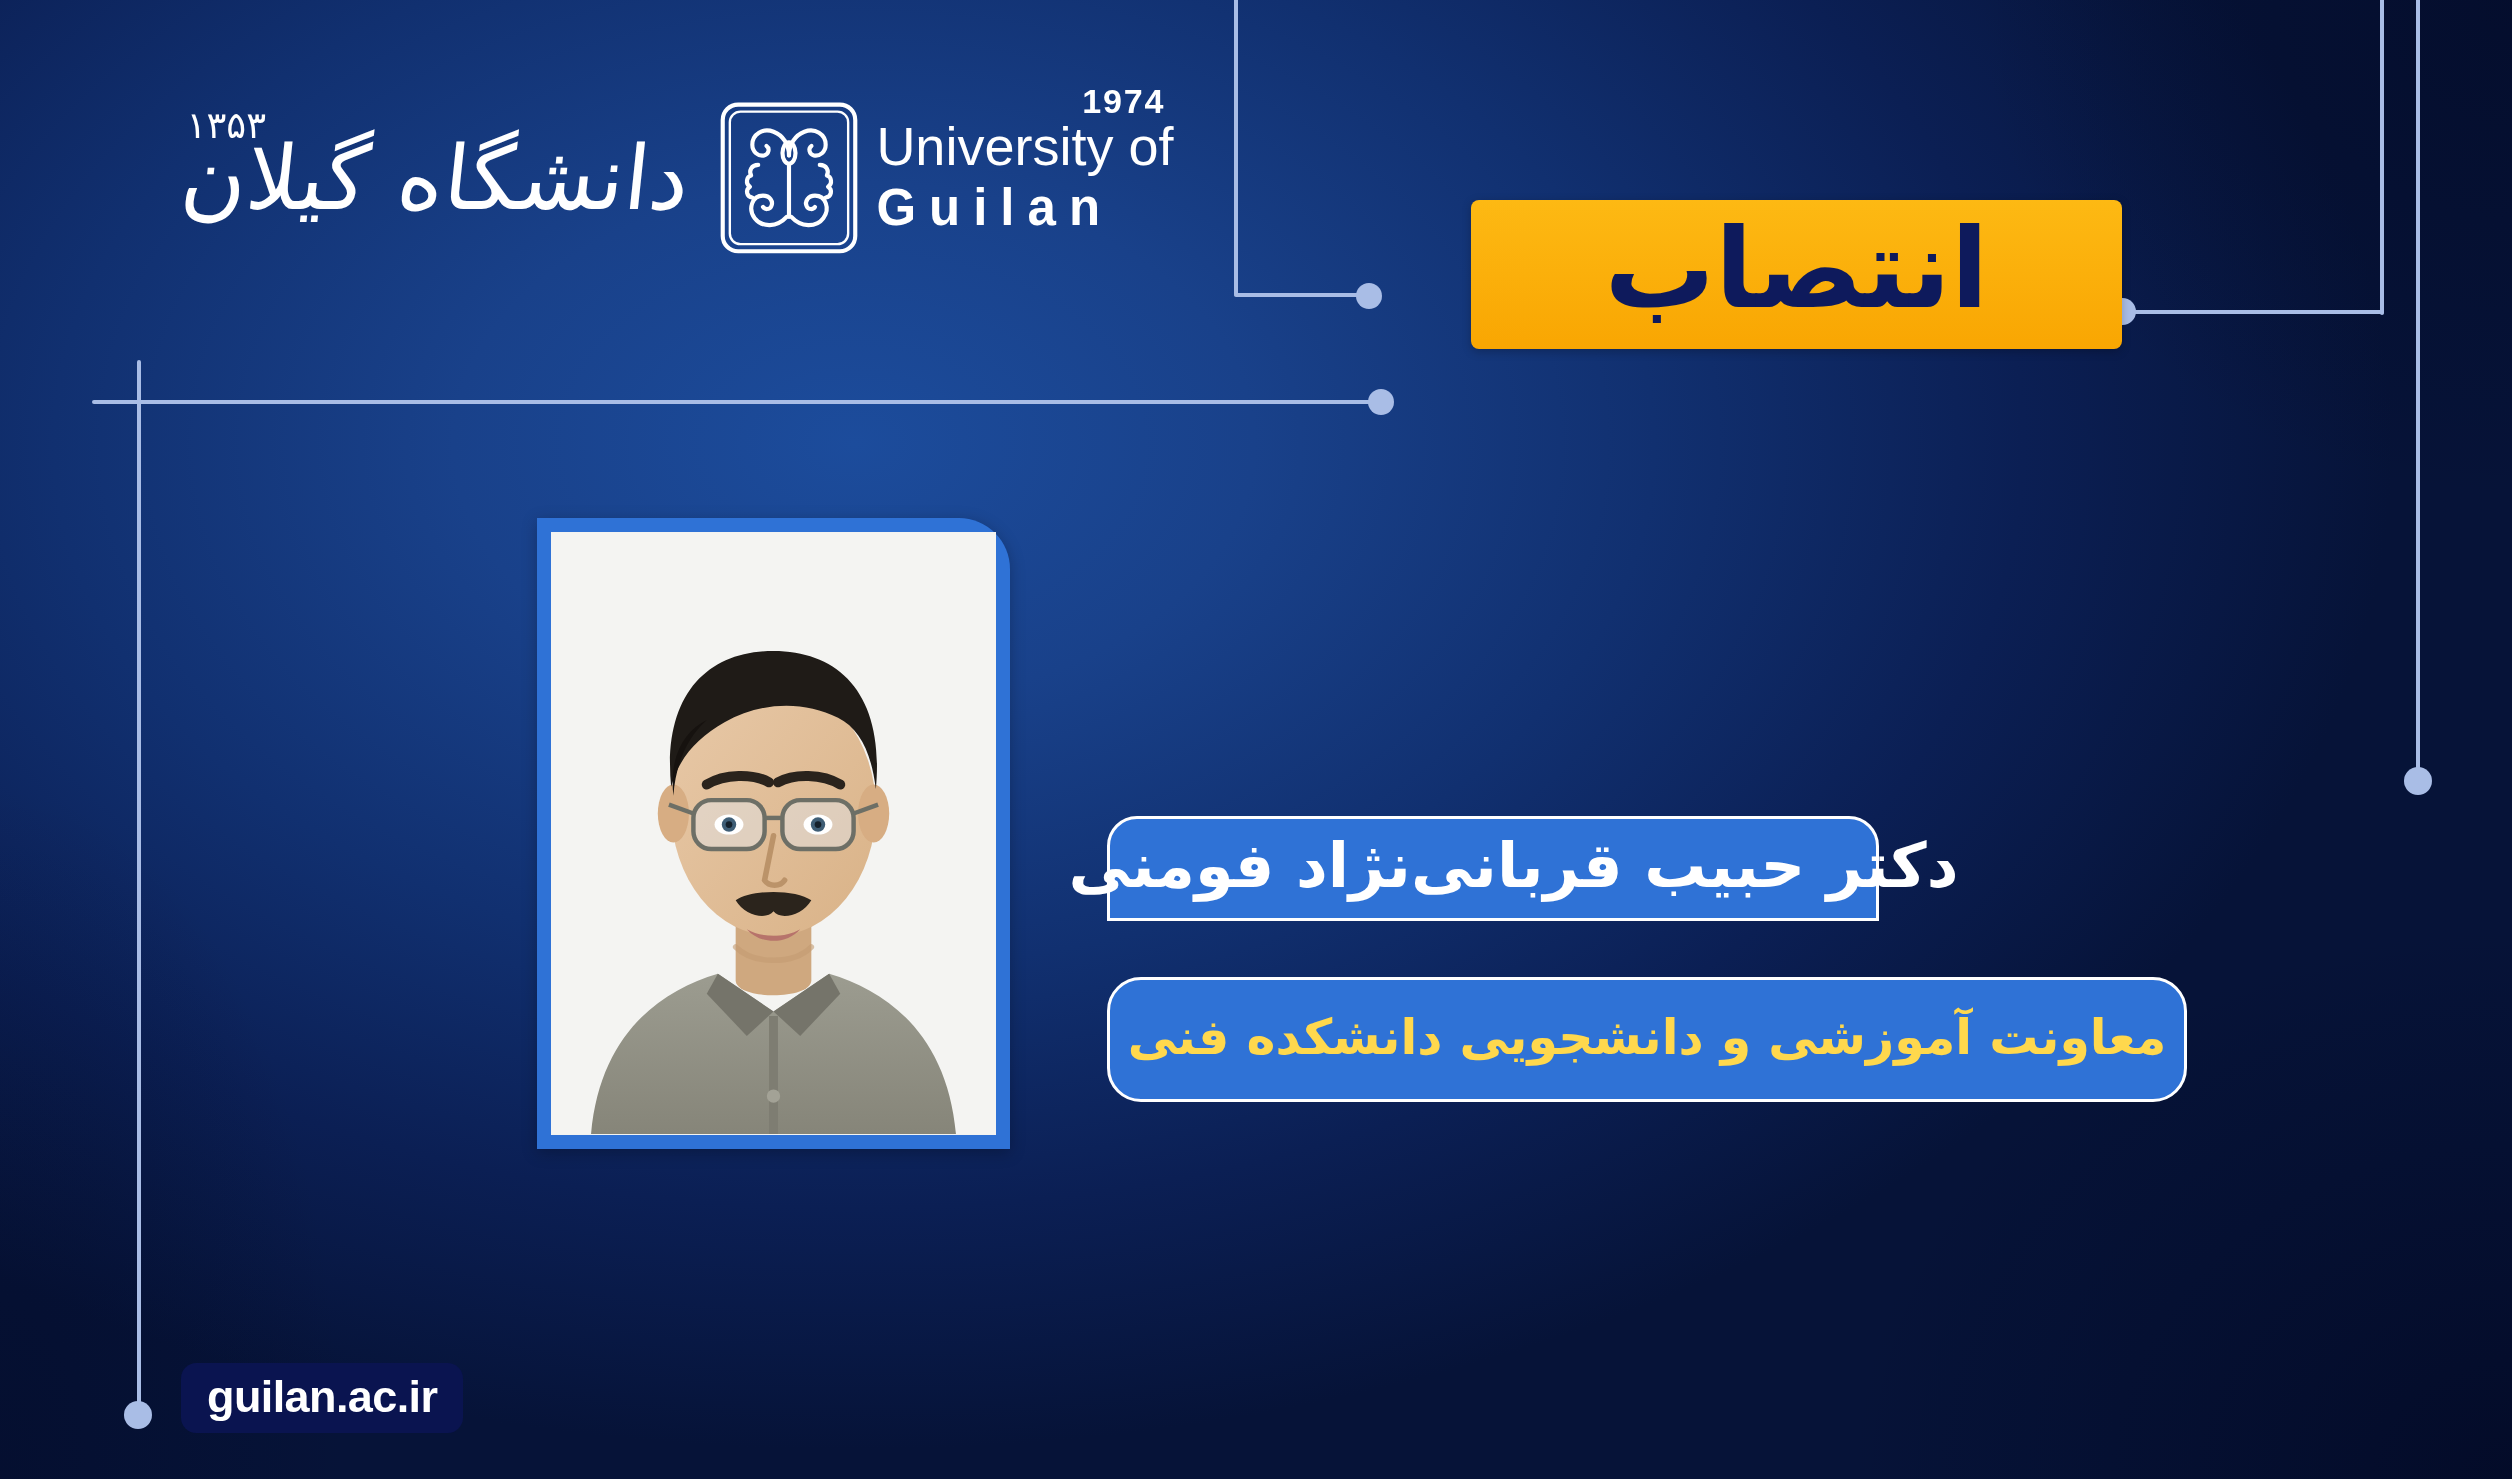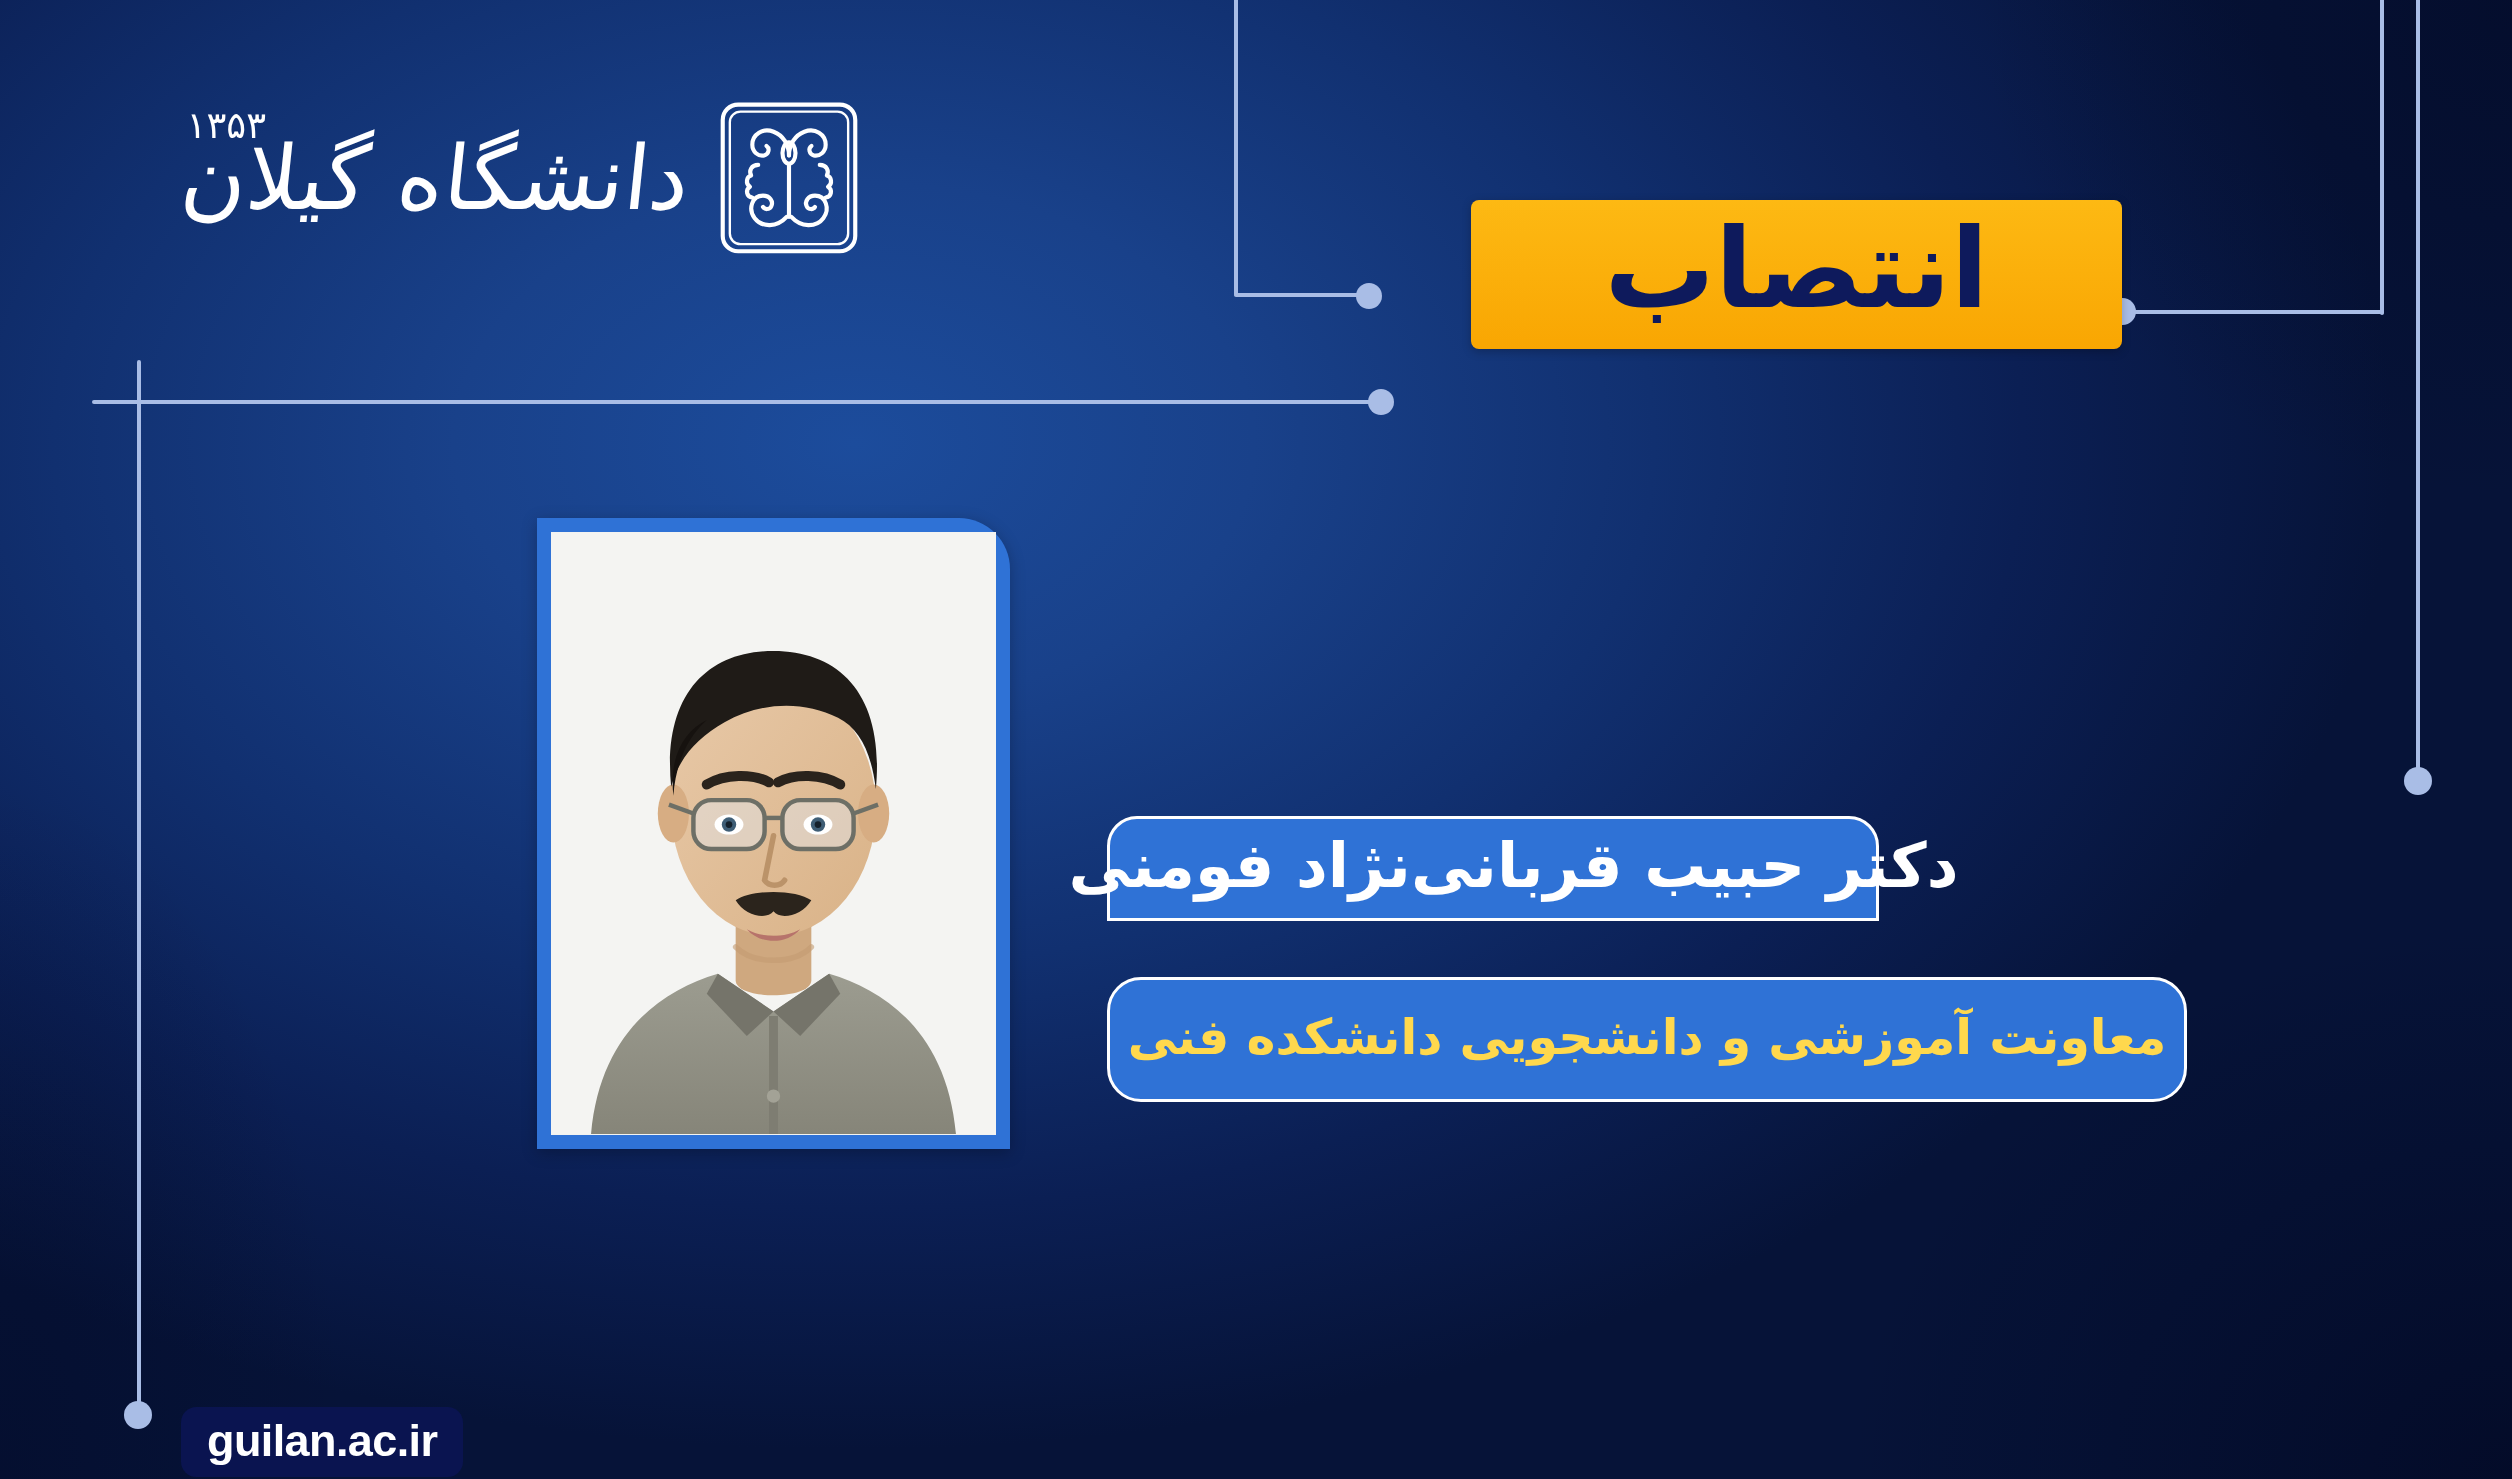--- a/index.html
+++ b/index.html
@@ -234,21 +234,21 @@
     font-weight: 700;
     line-height: 1;
     white-space: nowrap;
     transform: translateY(-2.4px);
   }
 
   
   #url-pill {
     position: absolute;
     left: 181px;
-    top: 1407px;
+    top: 1363px;
     height: 70px;
     padding: 0 26px;
     background: #0a1450;
     border-radius: 15.4px;
     z-index: 6;
     display: flex;
     align-items: center;
   }
   #url-text {
     color: #ffffff;
@@ -300,20 +300,25 @@
           <ellipse cx="120" cy="88" rx="11" ry="18"></ellipse>
           <path d="M120 106 L120 196"></path>
           <path d="M116 196 C100 214 74 214 62 198 C50 182 58 160 76 160 C88 160 94 170 90 178 C87 184 79 184 76 179"></path>
           <path d="M124 196 C140 214 166 214 178 198 C190 182 182 160 164 160 C152 160 146 170 150 178 C153 184 161 184 164 179"></path>
           <path d="M68 108 C56 108 52 118 56 126 C48 128 46 140 54 145 C46 150 48 162 58 163"></path>
           <path d="M172 108 C184 108 188 118 184 126 C192 128 194 140 186 145 C194 150 192 162 182 163"></path>
         </g>
       </svg>
     </div>
 
+    <div id="logo-english">
+      <span id="logo-year-en">1974</span>
+      <div id="logo-univ-of">University of</div>
+      <div id="logo-guilan">Guilan</div>
+    </div>
 
   </div>
 
   <div id="antesab-badge">
     <span id="antesab-text">انتصاب</span>
   </div>
 
   <div id="portrait-frame">
     <div id="portrait-photo">
       <svg viewBox="0 0 400 540" xmlns="http://www.w3.org/2000/svg">

